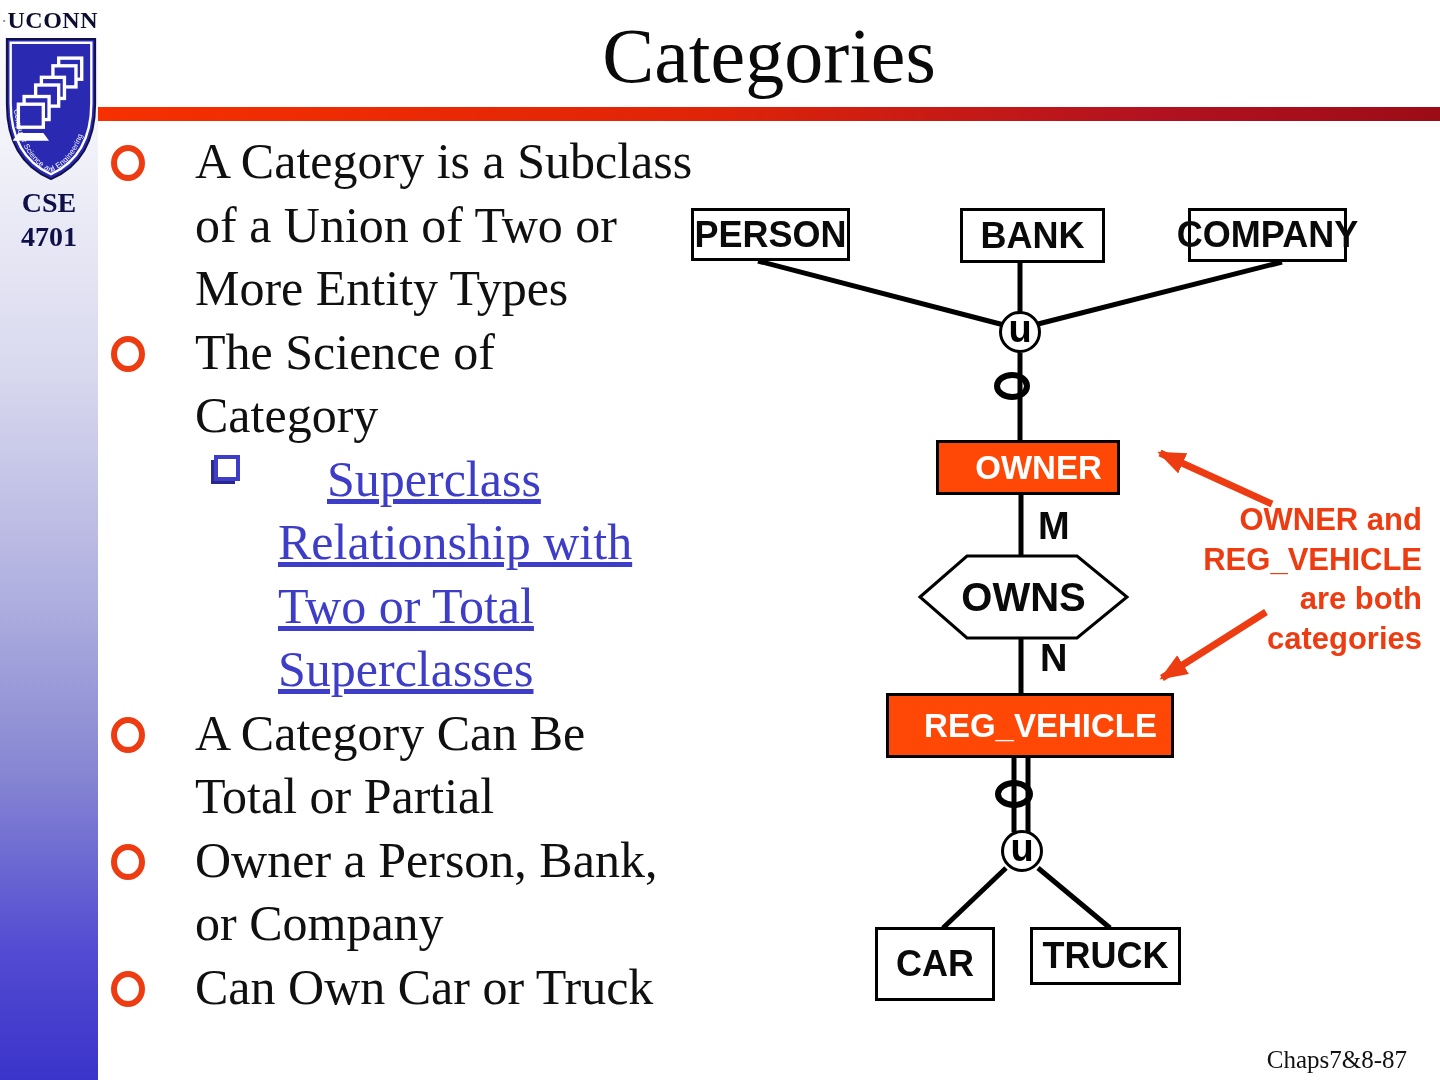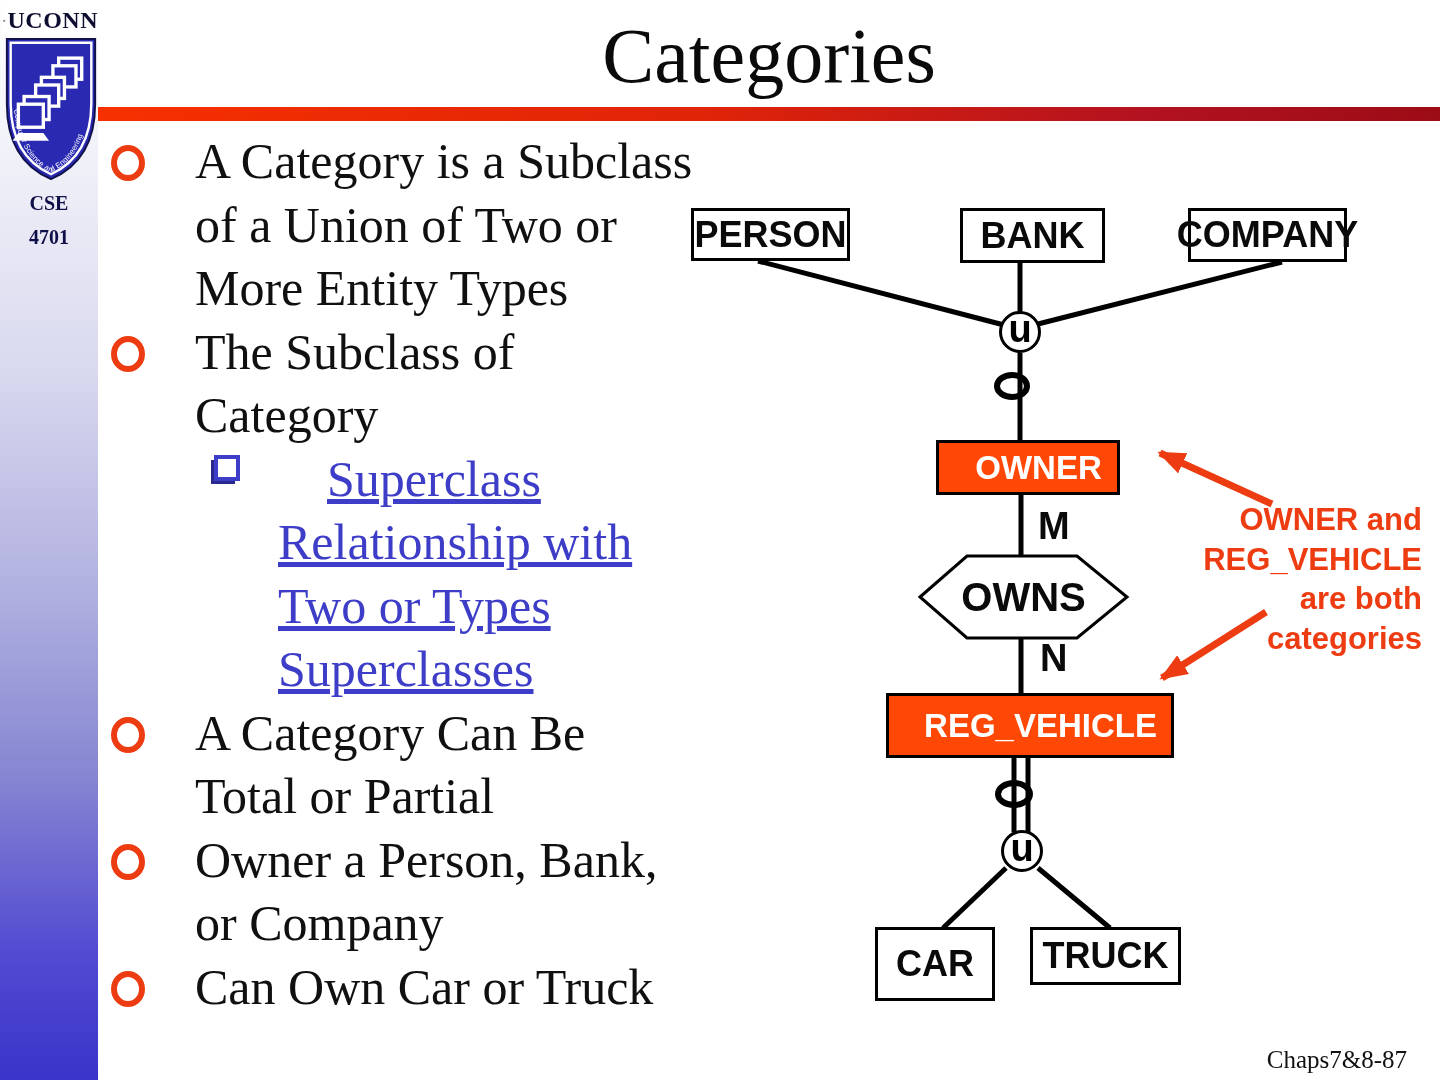--- a/index.html
+++ b/index.html
@@ -4,21 +4,21 @@
 <style>
   html,body{margin:0;padding:0;background:#888;}
   .slide{position:relative;width:1440px;height:1080px;background:#ffffff;overflow:hidden;
          font-family:"Liberation Serif",serif;}
   
   .sidebar{position:absolute;left:0;top:0;width:98px;height:1080px;
            background:linear-gradient(180deg,#ffffff 0%,#efeff8 16%,#d9d9ef 34%,#b0b0e0 55%,#8585d2 72%,#534bd2 88%,#3a34ca 100%);}
   .uconn-band{position:absolute;left:3px;top:6px;width:95px;height:28px;display:flex;align-items:flex-end;background:#fff;}
   .uconn-word{font-family:"Liberation Serif",serif;font-weight:bold;font-size:24px;color:#0d0d30;letter-spacing:.5px;margin-left:2px;}
   .course{position:absolute;left:0;top:186px;width:98px;text-align:center;
-          font-family:"Liberation Serif",serif;font-weight:bold;font-size:20px;color:#101048;line-height:34px;}
+          font-family:"Liberation Serif",serif;font-weight:bold;font-size:28px;color:#101048;line-height:34px;}
   
   .title{position:absolute;left:98px;right:0;top:8px;text-align:center;
          font-size:78px;line-height:95px;color:#0a0a0a;font-family:"Liberation Serif",serif;}
   .redbar{position:absolute;left:98px;right:0;top:107px;height:14px;
           background:linear-gradient(90deg,#f63000 0%,#e02408 45%,#b31220 78%,#9c0c16 100%);}
   
   .line{position:absolute;left:195px;height:63px;line-height:63px;white-space:nowrap;
         font-size:50px;color:#101010;font-family:"Liberation Serif",serif;}
   .blue{color:#3d3dc8;text-decoration:underline;}
   .ring{position:absolute;left:111px;width:22px;height:24px;border:6px solid #ee3c12;border-radius:50%;background:transparent;}
@@ -88,27 +88,27 @@
 
   <div class="title">Categories</div>
   <div class="redbar"></div>
 
   <div class="ring" style="top:145px"></div>
   <div class="line" style="top:130px">A Category is a Subclass</div>
   <div class="line" style="top:194px">of a Union of Two or</div>
   <div class="line" style="top:257px">More Entity Types</div>
 
   <div class="ring" style="top:336px"></div>
-  <div class="line" style="top:321px">The Subclass of</div>
+  <div class="line" style="top:321px">The Science of</div>
   <div class="line" style="top:384px">Category</div>
 
   <div class="sqbullet"></div>
   <div class="line blue" style="top:448px;left:327px">Superclass</div>
   <div class="line blue" style="top:511px;left:278px">Relationship with</div>
-  <div class="line blue" style="top:575px;left:278px">Two or Types</div>
+  <div class="line blue" style="top:575px;left:278px">Two or Total</div>
   <div class="line blue" style="top:638px;left:278px">Superclasses</div>
 
   <div class="ring" style="top:717px"></div>
   <div class="line" style="top:702px">A Category Can Be</div>
   <div class="line" style="top:765px">Total or Partial</div>
 
   <div class="ring" style="top:844px"></div>
   <div class="line" style="top:829px">Owner a Person, Bank,</div>
   <div class="line" style="top:892px">or Company</div>
 

